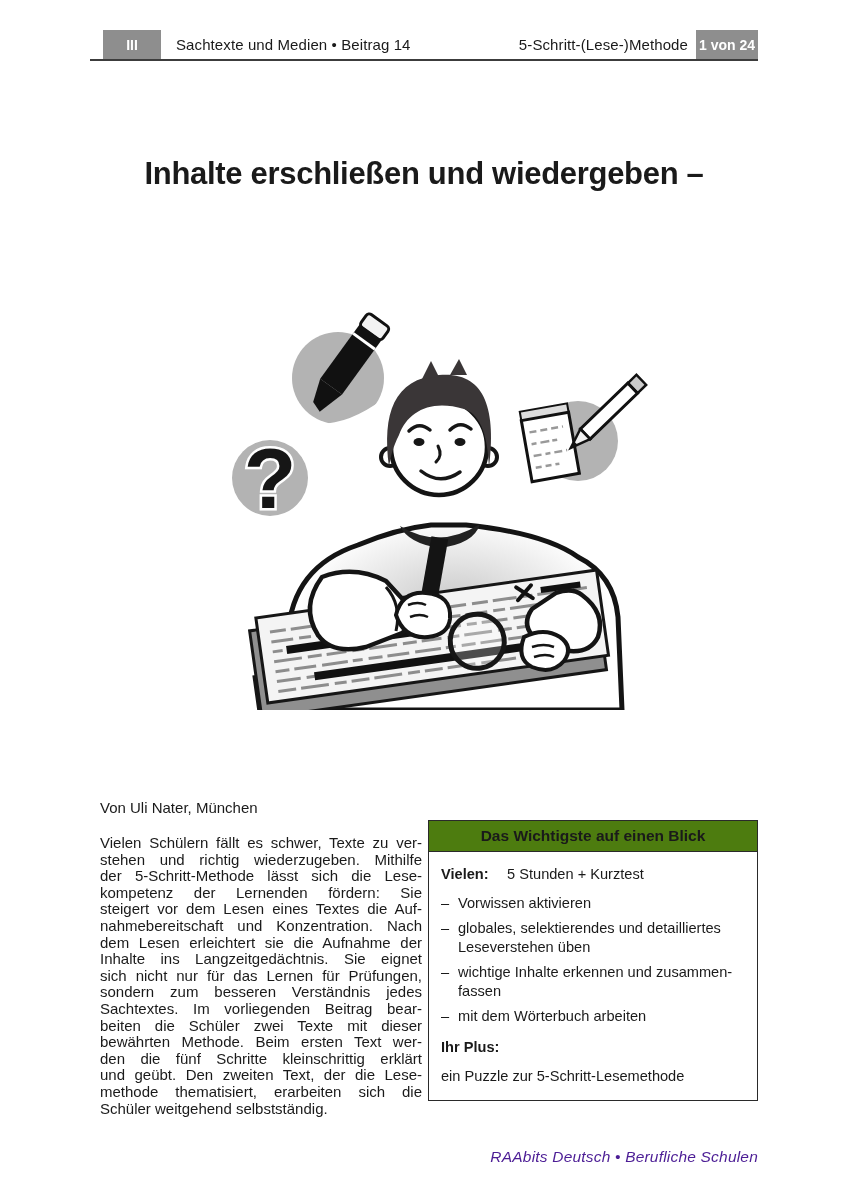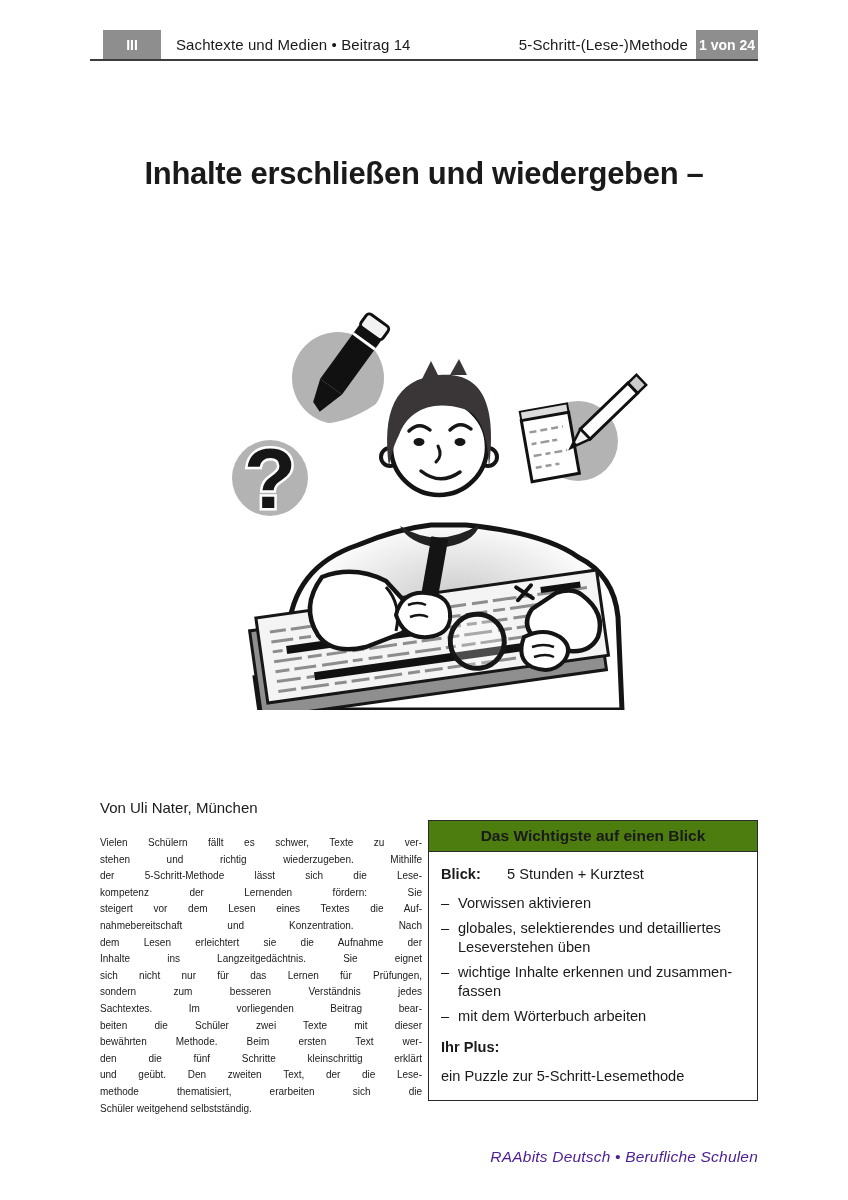--- a/index.html
+++ b/index.html
@@ -23,21 +23,21 @@
   .h-right{font-size:15px;margin-right:8px;letter-spacing:.1px;}
   
   .title{
     position:absolute;left:0;top:156px;width:848px;text-align:center;
     font-size:31px;line-height:36px;font-weight:bold;letter-spacing:-.3px;margin:0;
   }
   
   .illustration{position:absolute;left:226px;top:295px;width:430px;height:415px;}
   
   .author{position:absolute;left:100px;top:799px;font-size:15px;}
-  .intro{position:absolute;left:100px;top:835px;width:322px;font-size:10px;line-height:16.6px;}
+  .intro{position:absolute;left:100px;top:835px;width:322px;font-size:15px;line-height:16.6px;}
   .intro-line{text-align:justify;text-align-last:justify;white-space:normal;}
   .intro-line:last-child{text-align-last:left;}
   
   .infobox{position:absolute;left:428px;top:820px;width:330px;border:1px solid #2a2a2a;background:#fff;box-sizing:border-box;}
   .infobox-header{
     background:#4d7c0f;border-bottom:1px solid #2a2a2a;text-align:center;
     font-weight:bold;font-size:15.5px;padding:6px 4px;
   }
   .infobox-body{padding:13px 12px 14px 12px;font-size:14.6px;line-height:19px;}
   .row{margin-bottom:10px;}
@@ -196,21 +196,21 @@
       <div class="intro-line">den die fünf Schritte kleinschrittig erklärt</div>
       <div class="intro-line">und geübt. Den zweiten Text, der die Lese-</div>
       <div class="intro-line">methode thematisiert, erarbeiten sich die</div>
       <div class="intro-line">Schüler weitgehend selbstständig.</div>
     </div>
 
   <aside class="infobox">
     <div class="infobox-header">Das Wichtigste auf einen Blick</div>
     <div class="infobox-body">
       <div class="row">
-        <span class="b dur-label">Blick:</span>
+        <span class="b dur-label">Vielen:</span>
         <span>5 Stunden + Kurztest</span>
       </div>
       <div class="dash-list">
           <div class="dash-item">
           <span class="dash">–</span>
           <span class="dash-text">Vorwissen aktivieren</span>
         </div>
           <div class="dash-item">
           <span class="dash">–</span>
           <span class="dash-text">globales, selektierendes und detailliertes Leseverstehen üben</span>

